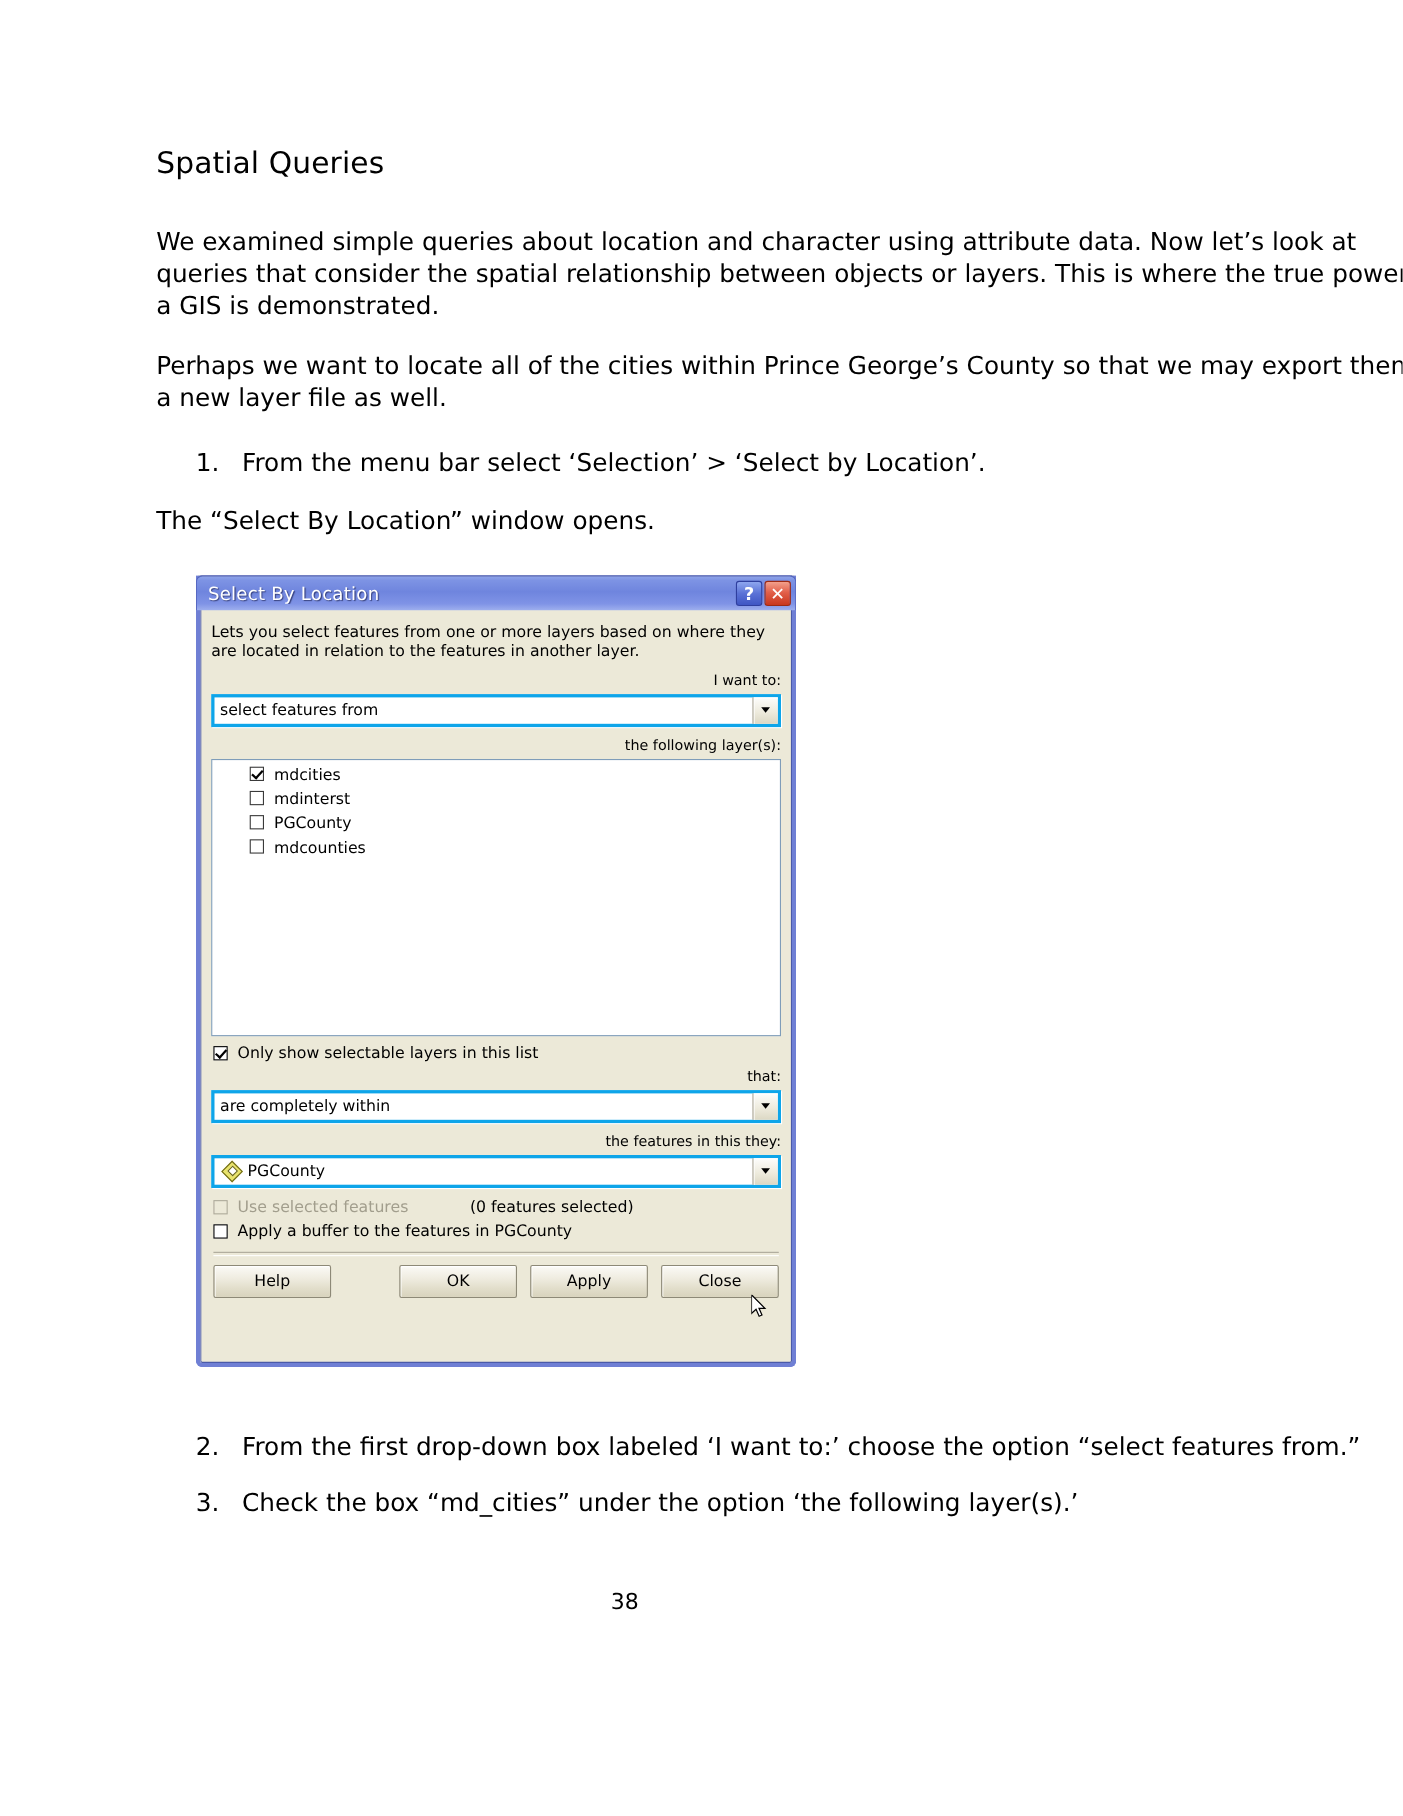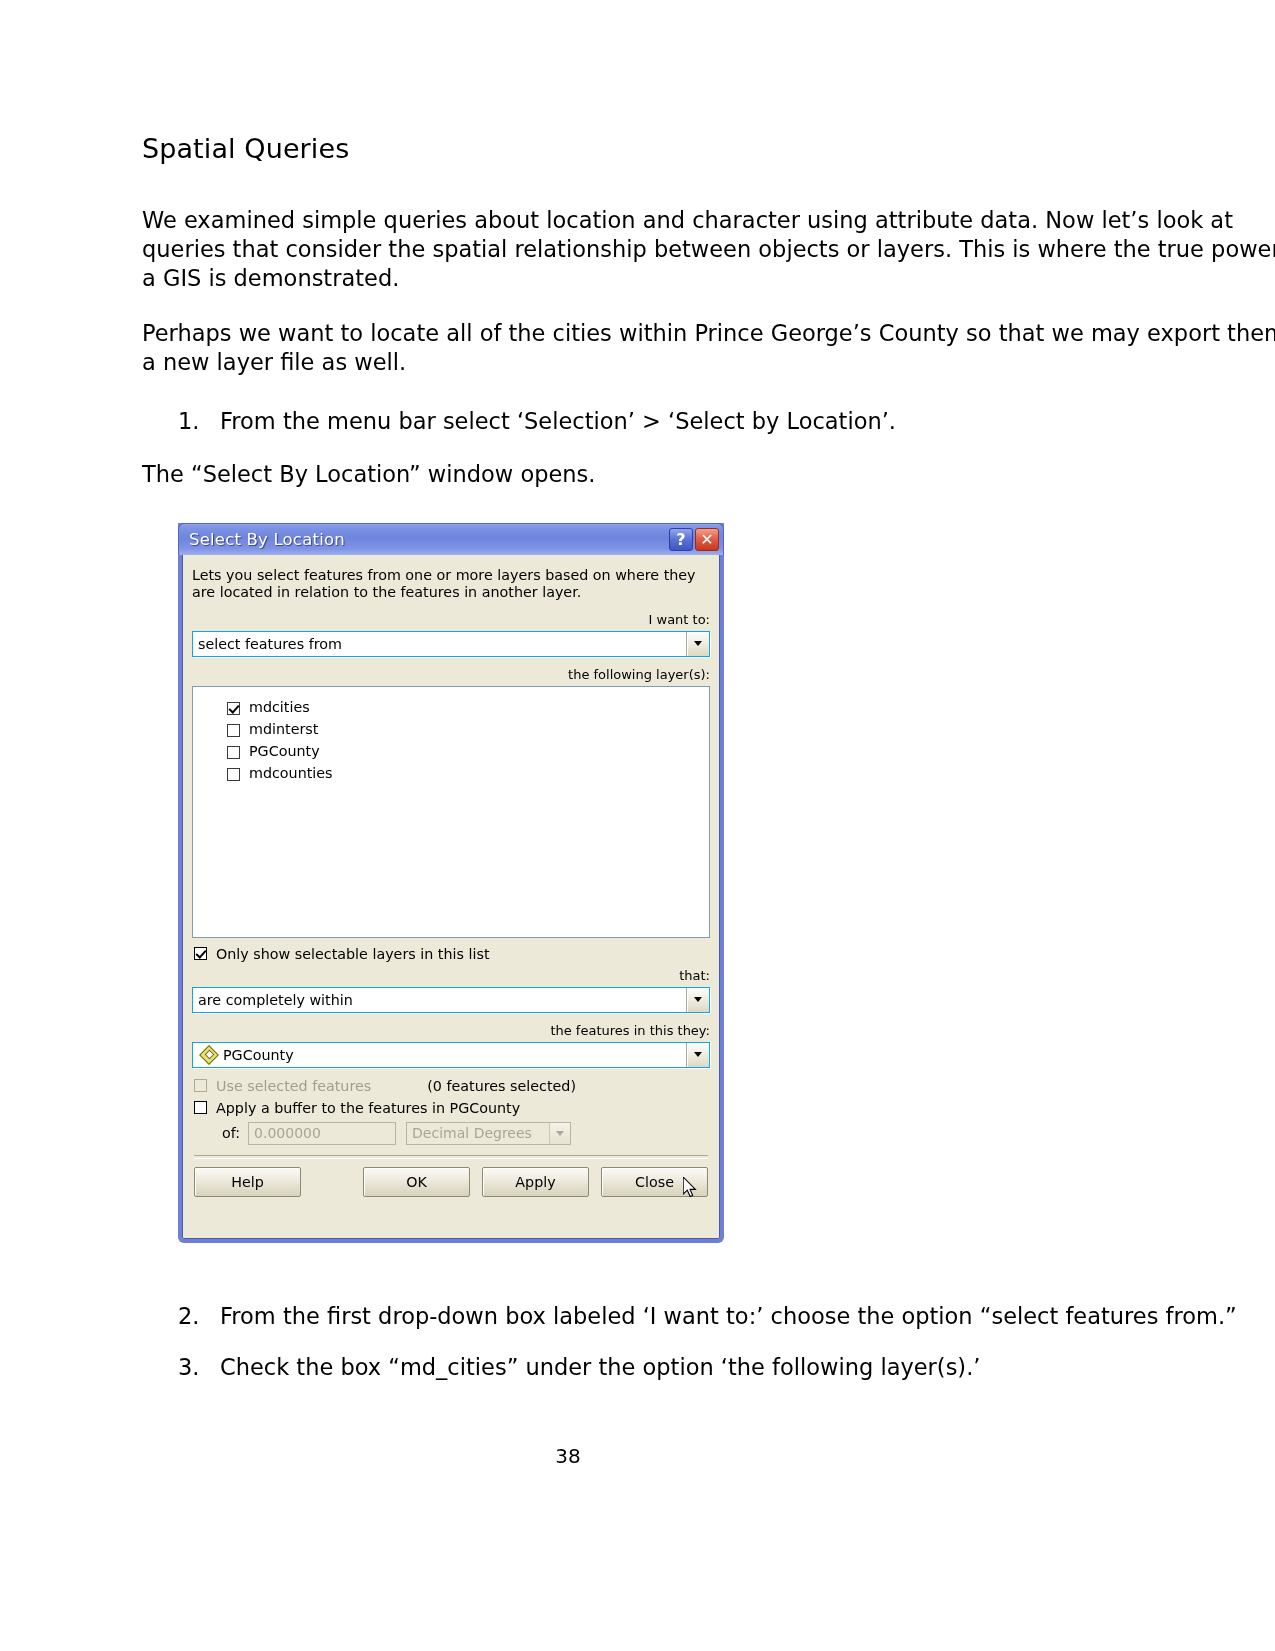--- a/index.html
+++ b/index.html
@@ -144,21 +144,21 @@
     font-size: 13px;
     margin: 0 0 4px 1px;
     text-align: right;
   }
 
   
   .combo {
     display: flex;
     align-items: stretch;
     height: 24px;
-    border: 1px solid #0ea5e9;
+    border: 3px solid #0ea5e9;
     background: #ffffff;
     margin-bottom: 10px;
     box-shadow: 1px 1px 0 #fff;
   }
   .combo .val {
     flex: 1 1 auto;
     display: flex;
     align-items: center;
     padding-left: 5px;
     font-size: 14.3px;
@@ -185,21 +185,21 @@
     height: 252px;
     border: 1px solid #7f9db9;
     background: #ffffff;
     box-sizing: border-box;
     padding: 6px 4px 4px 34px;
     margin-bottom: 8px;
     overflow: hidden;
   }
   .layer-item {
     display: flex;
-    align-items: flex-end;
+    align-items: flex-start;
     height: 22px;
     font-size: 14.3px;
   }
   .cb {
     width: 13px; height: 13px;
     border: 1px solid #000;
     background: #fff;
     margin-right: 9px;
     position: relative;
     flex: 0 0 auto;
@@ -432,30 +432,20 @@
           <span>Use selected features</span>
           <span class="spacer-gap"></span>
           <span style="color:#000">(0 features selected)</span>
         </div>
 
         <div class="check-row">
           <span class="cb"></span>
           <span>Apply a buffer to the features in PGCounty</span>
         </div>
 
-        <div class="buffer-row">
-          <span class="of-label">of:</span>
-          <span class="txtbox-dis">0.000000</span>
-          <span class="combo-dis">
-            <span class="val">Decimal Degrees</span>
-            <span class="arrow">
-                <i></i>
-              </span>
-          </span>
-        </div>
 
         <div class="hr-sep"></div>
 
         <div class="btn-row">
           <div class="xp-push">Help</div>
           <div class="btn-gap-lg"></div>
           <div class="xp-push">OK</div>
           <div class="btn-gap-sm"></div>
           <div class="xp-push">Apply</div>
           <div class="btn-gap-sm"></div>

